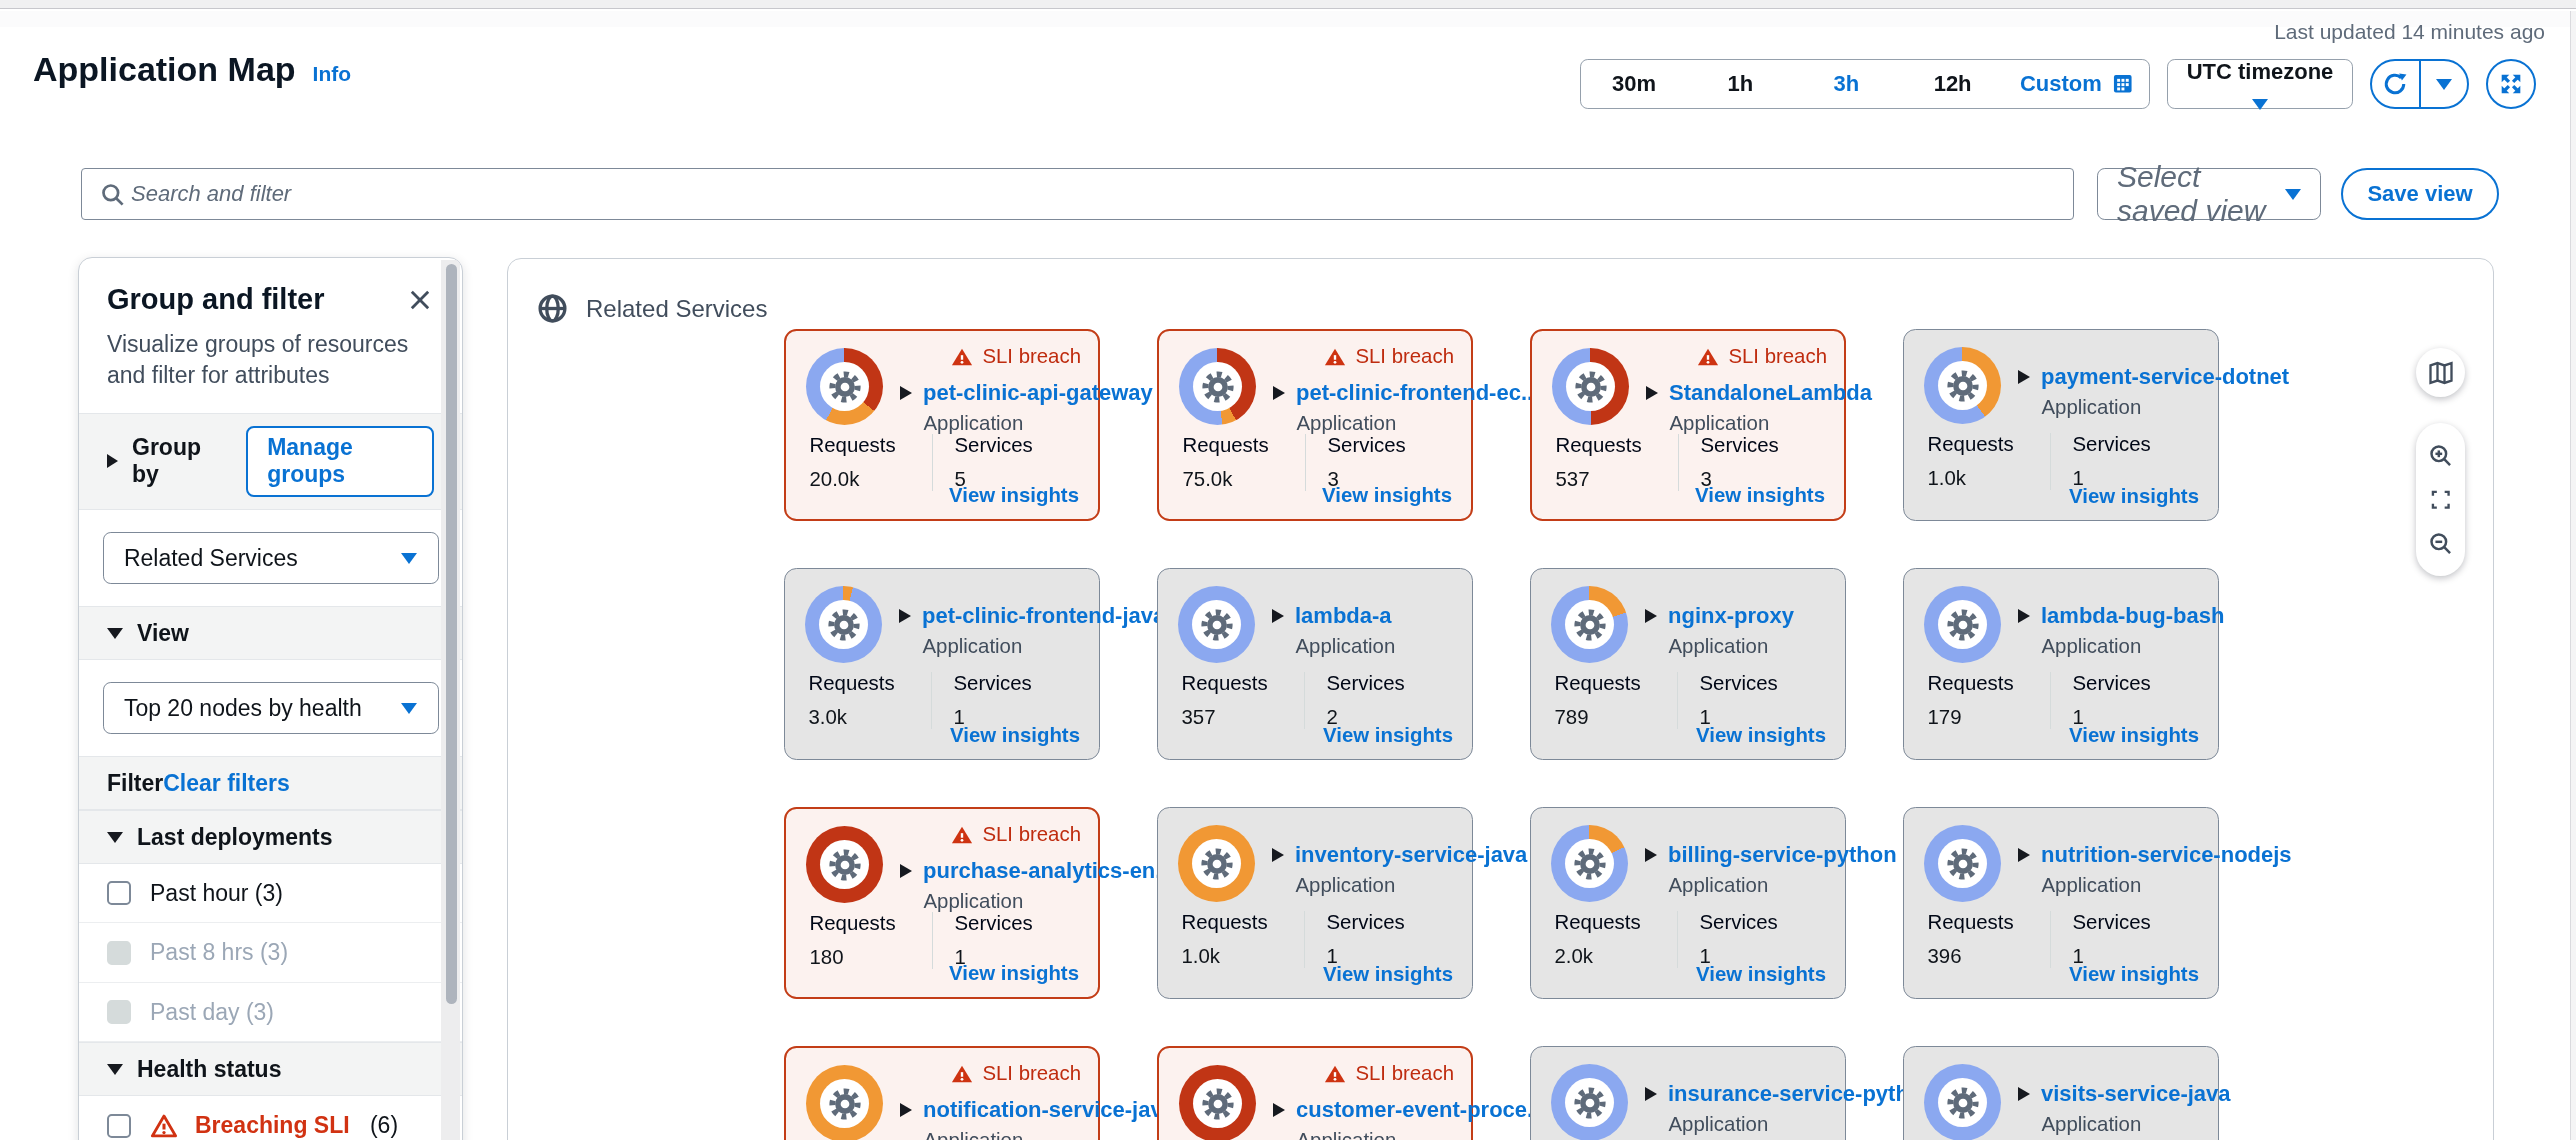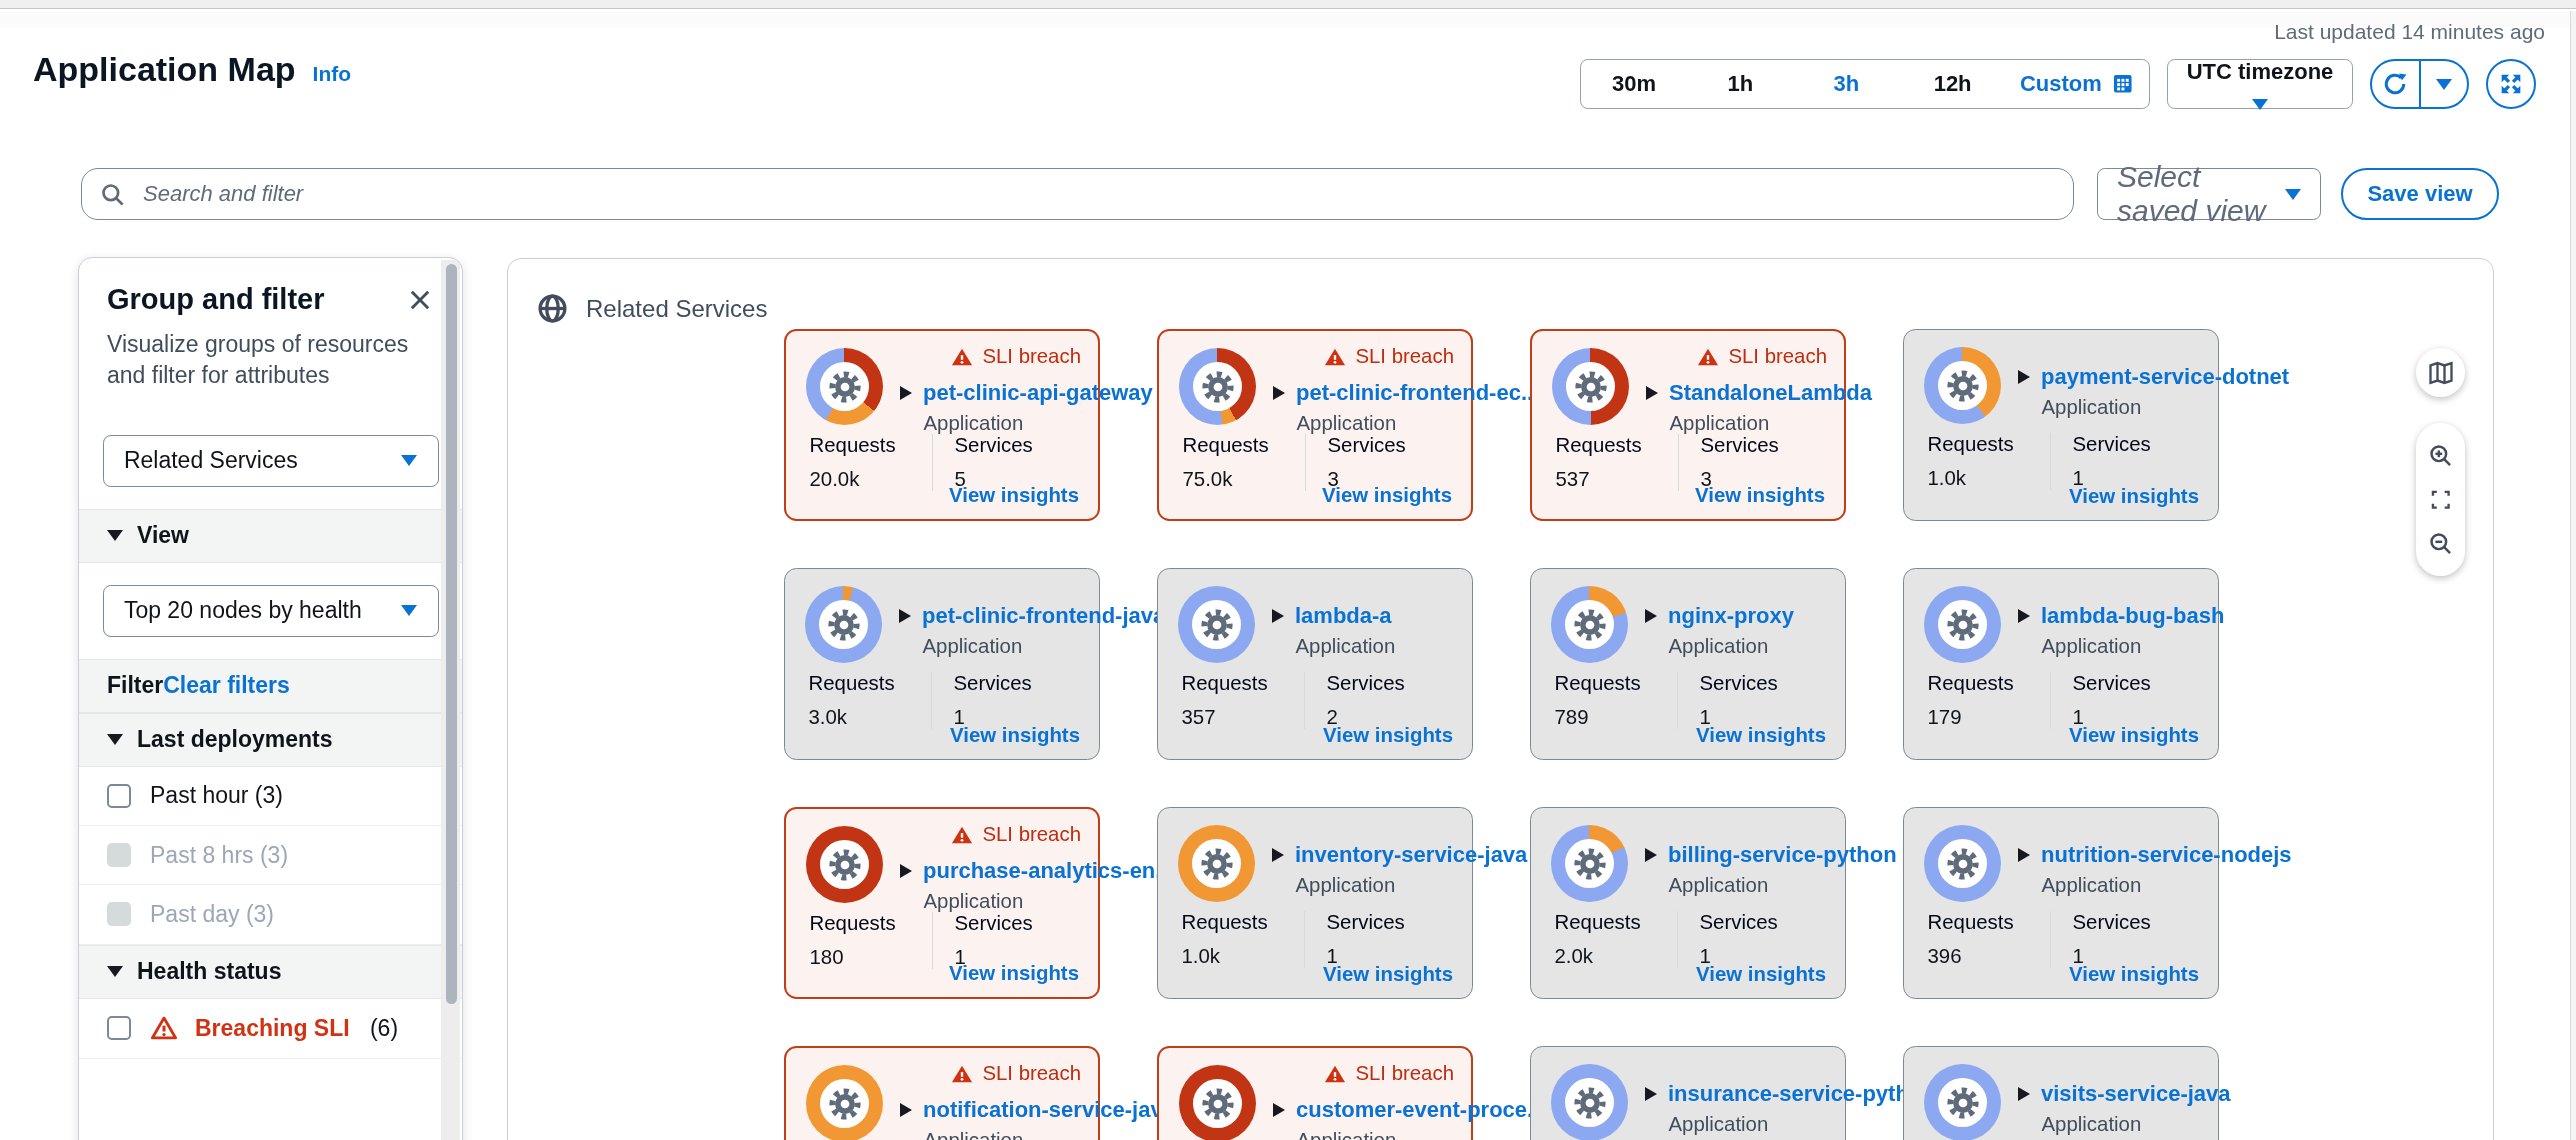--- a/index.html
+++ b/index.html
@@ -27,22 +27,22 @@
     justify-content:center; gap:14px; font-size:22px; font-weight:bold; color:#0f141a; background:#fff; cursor:pointer;flex-direction:column; }
   .refresh-split { width:99px; height:50px; border:2.3px solid #0972d3; border-radius:27px; display:flex; overflow:hidden; background:#fff; }
   .refresh-half { flex:1; display:flex; align-items:center; justify-content:center; cursor:pointer; }
   .refresh-half.caret-half { border-left:2.3px solid #0972d3; }
   .expand-btn { width:50px; height:50px; border:2.3px solid #0972d3; border-radius:50%; display:flex; align-items:center; justify-content:center; background:#fff; cursor:pointer; }
 
   .caret-blue { width:0; height:0; border-left:8.6px solid transparent; border-right:8.6px solid transparent; border-top:11.7px solid #0972d3; }
   .tri-right-sm { width:0; height:0; border-top:7.8px solid transparent; border-bottom:7.8px solid transparent; border-left:11.7px solid #16191f; }
   .tri-down-sm  { width:0; height:0; border-left:8.6px solid transparent; border-right:8.6px solid transparent; border-top:11.7px solid #16191f; }
 
-  .search-box { position:absolute; top:168px; left:81px; width:1993px; height:52px; border:1.6px solid #7d8998; border-radius:17px;
-    display:flex; align-items:center; gap:17px; padding:0 17px; background:#fff; }
+  .search-box { position:absolute; top:168px; left:81px; width:1993px; height:52px; border:1.6px solid #7d8998; border-radius:4px;
+    display:flex; align-items:center; gap:5px; padding:0 17px; background:#fff; }
   .search-placeholder { font-size:22px; font-style:italic; color:#5f6b7a; }
   .saved-view { position:absolute; top:168px; left:2097px; width:224px; height:52px; border:1.6px solid #7d8998; border-radius:7.8px;
     display:flex; align-items:center; justify-content:space-between; padding:0 19px; background:#fff; cursor:pointer; }
   .saved-view-label { font-size:30px; font-style:italic; color:#5f6b7a; }
   .save-view-btn { position:absolute; top:168px; left:2341px; width:158px; height:52px; border:2.3px solid #0972d3; border-radius:27px;
     display:flex; align-items:center; justify-content:center; font-size:22px; font-weight:bold; color:#0972d3; background:#fff; cursor:pointer; }
 
   
   .panel { position:absolute; left:78px; top:257px; width:385px; height:947px; background:#fff; border:1.6px solid #c9cfd6;
     border-radius:14px; box-shadow:0 3.1px 11px rgba(0,28,36,.12); overflow:hidden; }
@@ -199,20 +199,27 @@
       <span class="panel-title">Group and filter</span>
       <span class="close-x">
         <svg viewBox="0 0 24 24" width="28" height="28" stroke="#414d5c" stroke-width="2.4">
           <line x1="5" y1="5" x2="19" y2="19"></line>
             <line x1="19" y1="5" x2="5" y2="19"></line>
         </svg>
       </span>
     </div>
     <div class="panel-desc">Visualize groups of resources and filter for attributes</div>
 
+    <div class="band groupby">
+      <span class="groupby-label">
+        <span class="tri-right-sm"></span>
+        <span>Group by</span>
+      </span>
+      <span class="manage-btn">Manage groups</span>
+    </div>
 
     <div class="select-wrap">
       <div class="select">
         <span>Related Services</span>
         <span class="caret-blue"></span>
       </div>
     </div>
 
     <div class="band simple">
       <span class="tri-down-sm"></span>

